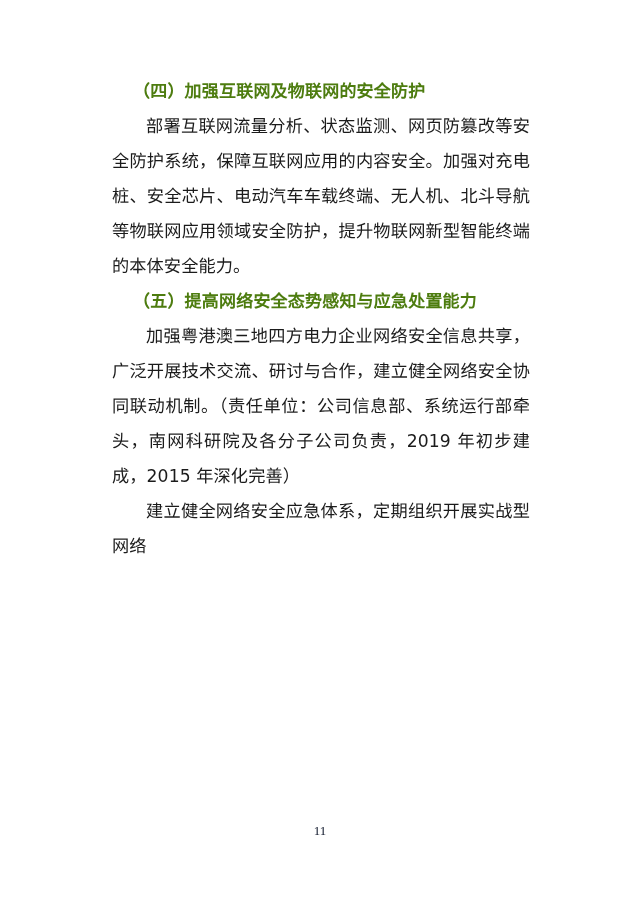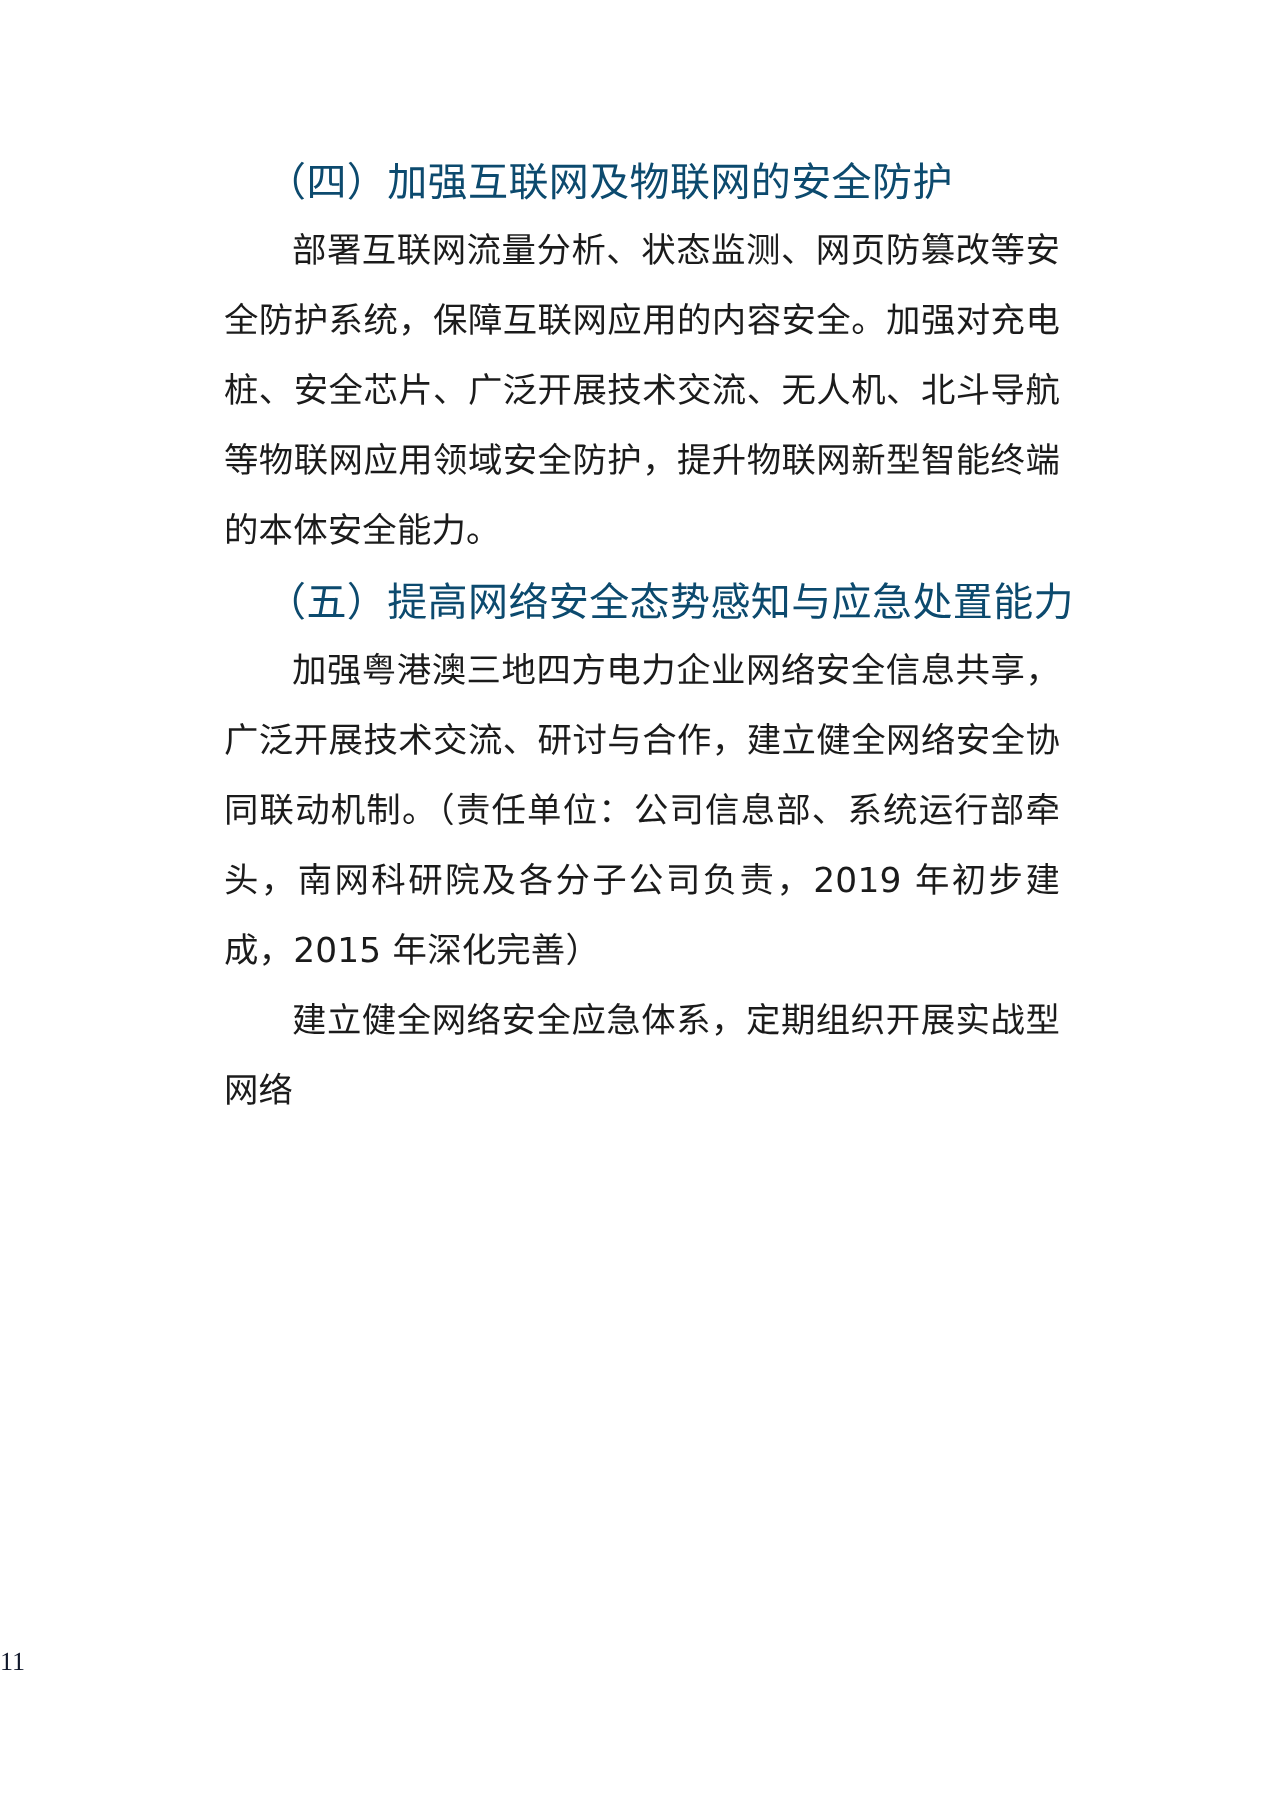--- a/index.html
+++ b/index.html
@@ -31,27 +31,27 @@
     top: 74px;
     width: 418px;
   }
 
   
   .block {
     margin: 0;
   }
 
   .heading {
-    font-size: 20px;
-    font-weight: normal;
+    font-size: 17px;
+    font-weight: bold;
     line-height: 35px;
     letter-spacing: 0.2px;
     text-indent: 21px;
     white-space: nowrap;
-    color: #0c4a6e;
+    color: #4d7c0f;
   }
 
   .para {
     font-size: 17.2px;
     line-height: 35px;
     letter-spacing: 0.1px;
     text-align: justify;
     text-align-last: left;
     text-justify: inter-character;
     color: #1b1b1b;
@@ -65,36 +65,36 @@
   .para.flush {
     text-indent: 0;
   }
 
   
   .folio {
     position: absolute;
     left: 0;
     right: 0;
     top: 822px;
-    text-align: left;
+    text-align: center;
     font-size: 13px;
     line-height: 18px;
     color: #0f172a;
     font-family: "Liberation Serif", "DejaVu Serif", serif;
   }
 </style>
 </head>
 <body>
 
 <div class="page">
   <div class="page-body">
 
     <h2 class="block heading">（四）加强互联网及物联网的安全防护</h2>
 
-    <p class="block para indent">部署互联网流量分析、状态监测、网页防篡改等安全防护系统，保障互联网应用的内容安全。加强对充电桩、安全芯片、广泛开展技术交流、无人机、北斗导航等物联网应用领域安全防护，提升物联网新型智能终端的本体安全能力。</p>
+    <p class="block para indent">部署互联网流量分析、状态监测、网页防篡改等安全防护系统，保障互联网应用的内容安全。加强对充电桩、安全芯片、电动汽车车载终端、无人机、北斗导航等物联网应用领域安全防护，提升物联网新型智能终端的本体安全能力。</p>
 
 
     <h2 class="block heading">（五）提高网络安全态势感知与应急处置能力</h2>
 
     <p class="block para indent">加强粤港澳三地四方电力企业网络安全信息共享，广泛开展技术交流、研讨与合作，建立健全网络安全协同联动机制。（责任单位：公司信息部、系统运行部牵头，南网科研院及各分子公司负责，2019 年初步建成，2015 年深化完善）</p>
 
 
     <p class="block para indent">建立健全网络安全应急体系，定期组织开展实战型网络</p>
 
   </div>

